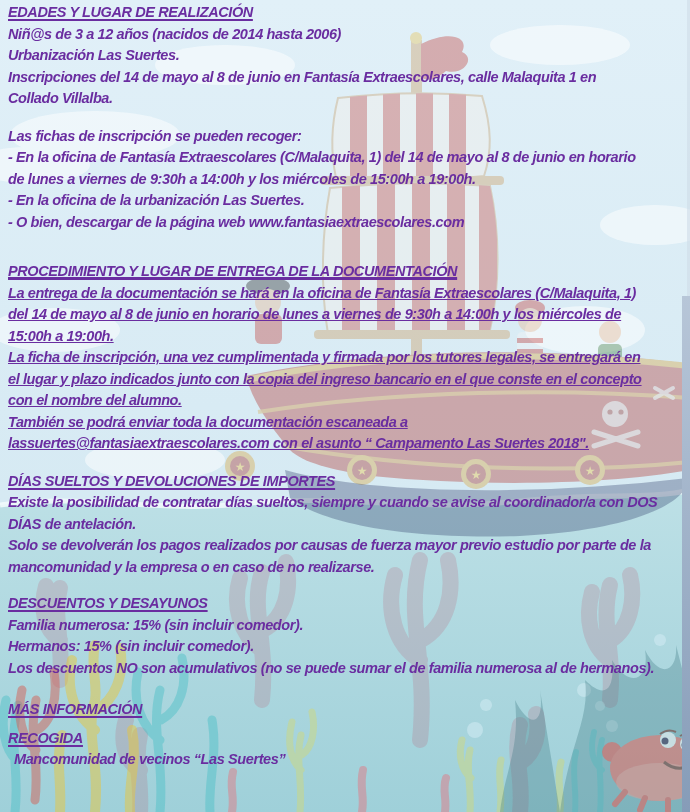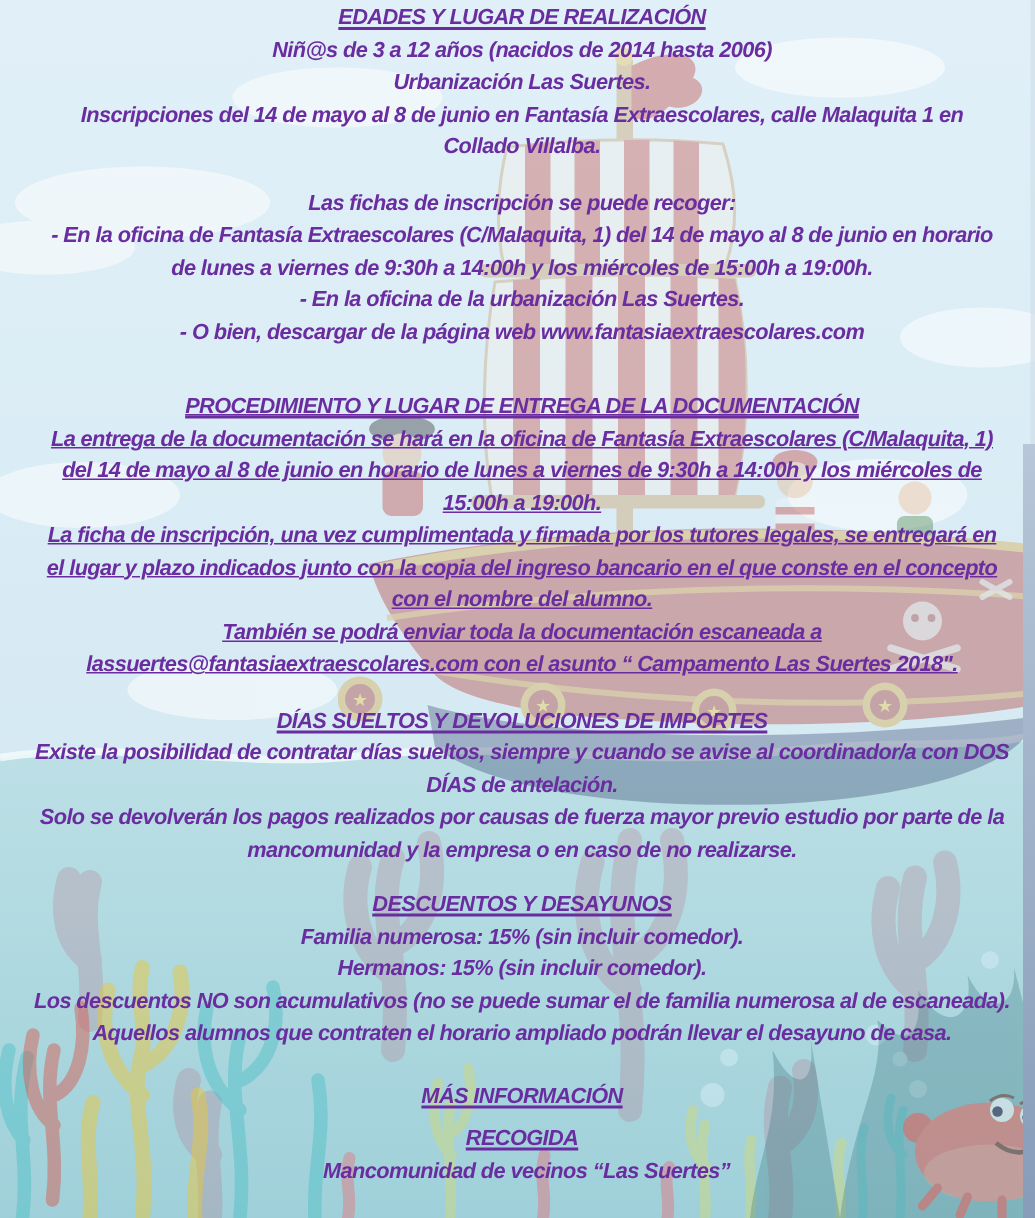--- a/index.html
+++ b/index.html
@@ -8,21 +8,21 @@
     position:relative;width:690px;height:812px;overflow:hidden;
     font-family:"Liberation Sans",sans-serif;
     background:#ddeef6;
   }
   .bg{position:absolute;left:0;top:0;width:690px;height:812px;display:block;}
   .content{
     position:absolute;left:8px;top:2px;width:680px;height:810px;
     color:#6a2da0;font-style:italic;font-weight:bold;
     font-size:14.5px;letter-spacing:-0.4px;line-height:21.5px;
   }
-  .sec{margin:0;padding:0;text-align:center;}
+  .sec{margin:0;padding:0;}
   .hd{
     white-space:nowrap;text-decoration:underline;
     text-decoration-thickness:1.5px;text-underline-offset:2px;
   }
   .ln{white-space:nowrap;}
   .indent{padding-left:6px;}
   .mt16{margin-top:16px;} .mt14{margin-top:28px;text-decoration:underline;} .mt12{margin-top:16px;}
   .mt15{margin-top:15px;} .mt20{margin-top:20px;} .mt7{margin-top:7px;}
 </style>
 </head>
@@ -229,21 +229,21 @@
 
     <section class="sec">
       <div class="hd">EDADES Y LUGAR DE REALIZACIÓN</div>
       <div class="ln">Niñ@s de 3 a 12 años (nacidos de 2014 hasta 2006)</div>
       <div class="ln">Urbanización Las Suertes.</div>
       <div class="ln">Inscripciones del 14 de mayo al 8 de junio en Fantasía Extraescolares, calle Malaquita 1 en</div>
       <div class="ln">Collado Villalba.</div>
     </section>
 
     <section class="sec mt16">
-      <div class="ln">Las fichas de inscripción se puede recoger:</div>
+      <div class="ln">Las fichas de inscripción se pueden recoger:</div>
       <div class="ln">- En la oficina de Fantasía Extraescolares (C/Malaquita, 1) del 14 de mayo al 8 de junio en horario</div>
       <div class="ln">de lunes a viernes de 9:30h a 14:00h y los miércoles de 15:00h a 19:00h.</div>
       <div class="ln">- En la oficina de la urbanización Las Suertes.</div>
       <div class="ln">- O bien, descargar de la página web www.fantasiaextraescolares.com</div>
     </section>
 
     <section class="sec mt14">
       <div class="hd">PROCEDIMIENTO Y LUGAR DE ENTREGA DE LA DOCUMENTACIÓN</div>
       <div class="ln">La entrega de la documentación se hará en la oficina de Fantasía Extraescolares (C/Malaquita, 1)</div>
       <div class="ln">del 14 de mayo al 8 de junio en horario de lunes a viernes de 9:30h a 14:00h y los miércoles de</div>
@@ -260,22 +260,21 @@
       <div class="ln">Existe la posibilidad de contratar días sueltos, siempre y cuando se avise al coordinador/a con DOS</div>
       <div class="ln">DÍAS de antelación.</div>
       <div class="ln">Solo se devolverán los pagos realizados por causas de fuerza mayor previo estudio por parte de la</div>
       <div class="ln">mancomunidad y la empresa o en caso de no realizarse.</div>
     </section>
 
     <section class="sec mt15">
       <div class="hd">DESCUENTOS Y DESAYUNOS</div>
       <div class="ln">Familia numerosa: 15% (sin incluir comedor).</div>
       <div class="ln">Hermanos: 15% (sin incluir comedor).</div>
-      <div class="ln">Los descuentos NO son acumulativos (no se puede sumar el de familia numerosa al de escaneada).</div>
-      <div class="ln">Aquellos alumnos que contraten el horario ampliado podrán llevar el desayuno de casa.</div>
+      <div class="ln">Los descuentos NO son acumulativos (no se puede sumar el de familia numerosa al de hermanos).</div>
     </section>
 
     <section class="sec mt20">
       <div class="hd">MÁS INFORMACIÓN</div>
     </section>
 
     <section class="sec mt7">
       <div class="hd">RECOGIDA</div>
       <div class="ln indent">Mancomunidad de vecinos “Las Suertes”</div>
     </section>

